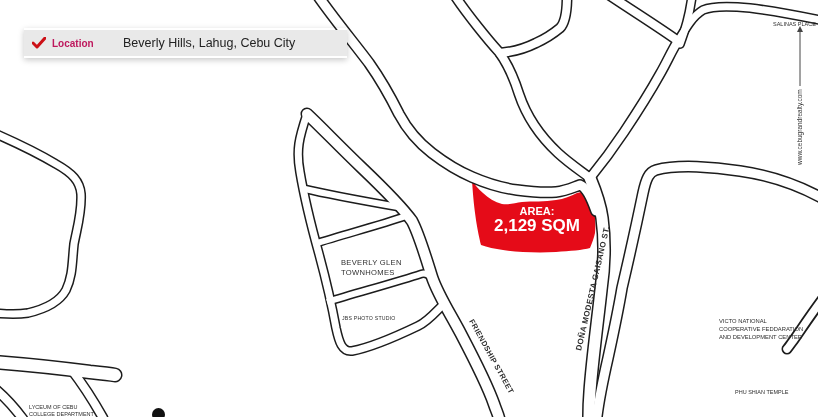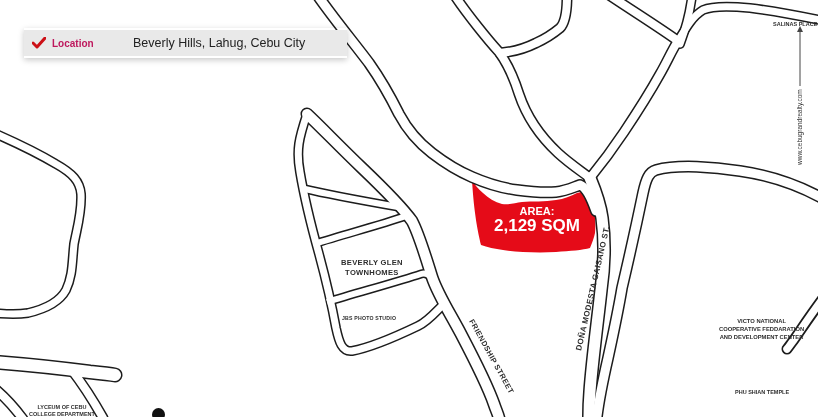--- a/index.html
+++ b/index.html
@@ -6,22 +6,22 @@
   .page{position:relative;width:818px;height:417px;font-family:"Liberation Sans",sans-serif;}
   svg.map{position:absolute;left:0;top:0;}
   .card{position:absolute;left:24px;top:28px;width:323px;box-shadow:0 2px 6px rgba(0,0,0,.22);}
   .card .hdr{height:26px;background:#e50b18;color:#fff;display:flex;align-items:center;}
   .card .hdr .t1{font-weight:bold;font-size:14px;margin-left:30px;letter-spacing:.2px;}
   .card .hdr .dash{font-weight:bold;font-size:15px;margin-left:28px;letter-spacing:2px;}
   .card .row{height:26px;display:flex;align-items:center;background:#fff;}
   .card .row.g{background:#e9e9e9;margin-top:2px;margin-bottom:2px;}
   .chk{width:14px;height:12px;margin-left:8px;flex:none;}
   .card .lab{font-weight:bold;font-size:10px;color:#be185d;margin-left:6px;}
-  .card .val{font-size:12.5px;color:#222;position:absolute;left:109px;}
-  .mlabel{position:absolute;color:#2e2e2e;font-weight:bold;text-align:center;}
+  .card .val{font-size:12.5px;color:#222;position:absolute;left:99px;}
+  .mlabel{position:absolute;color:#2e2e2e;font-weight:normal;}
 </style>
 </head>
 <body>
 <div class="page">
 
 <svg class="map" width="818" height="417" viewBox="0 0 818 417">
 
   <path d="M 471,178 C 474,184 478,189 483,193 C 488,198 495,202 502,204 C 509,205 515,203 522,202 C 532,201 545,202 556,200 C 564,199 571,196 577,193 L 585,191 C 588,194 591,199 593,205 C 595,213 596,224 595,233 C 594,238 592,243 590,248 C 583,250 570,251 556,252 C 536,253 516,252 503,250 C 495,249 487,247 481,245 C 478,232 474,214 472,180 Z" fill="#e50b18"></path>
   <g fill="none" stroke="#1c1c1c" stroke-linecap="round" stroke-linejoin="round">
 

